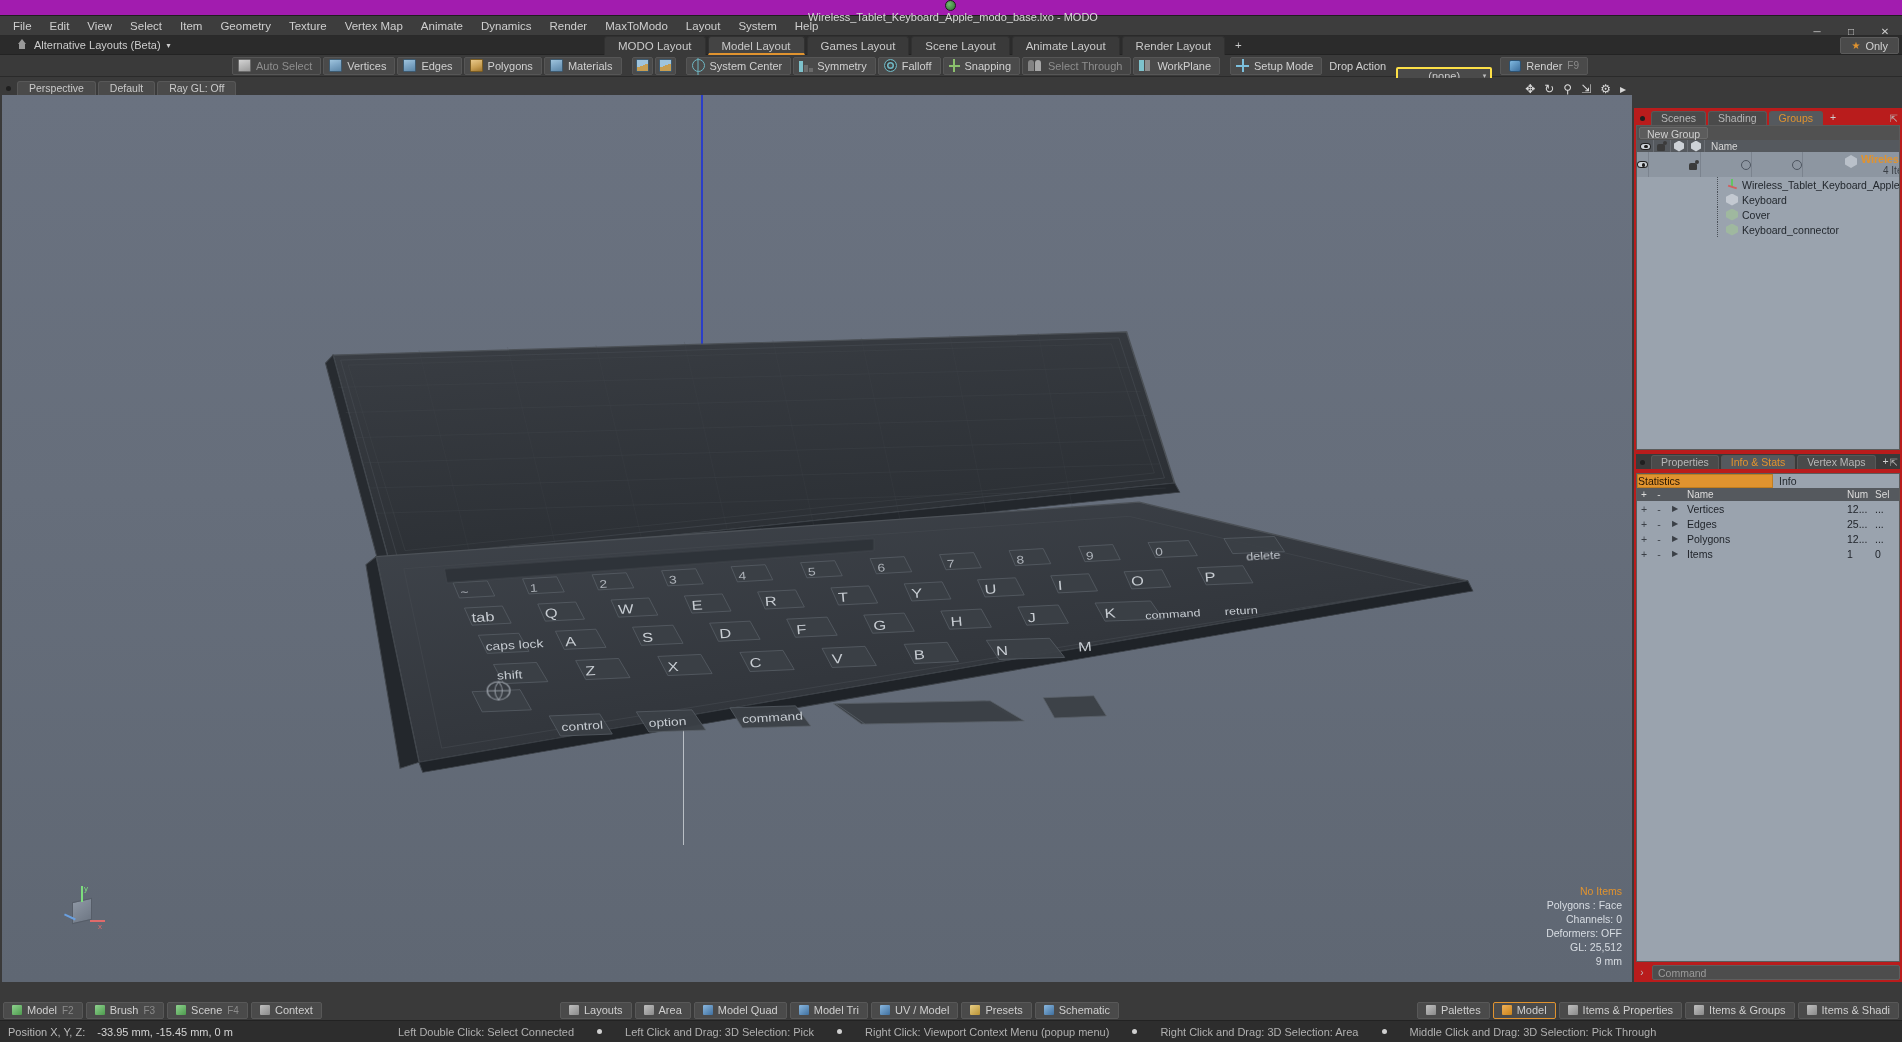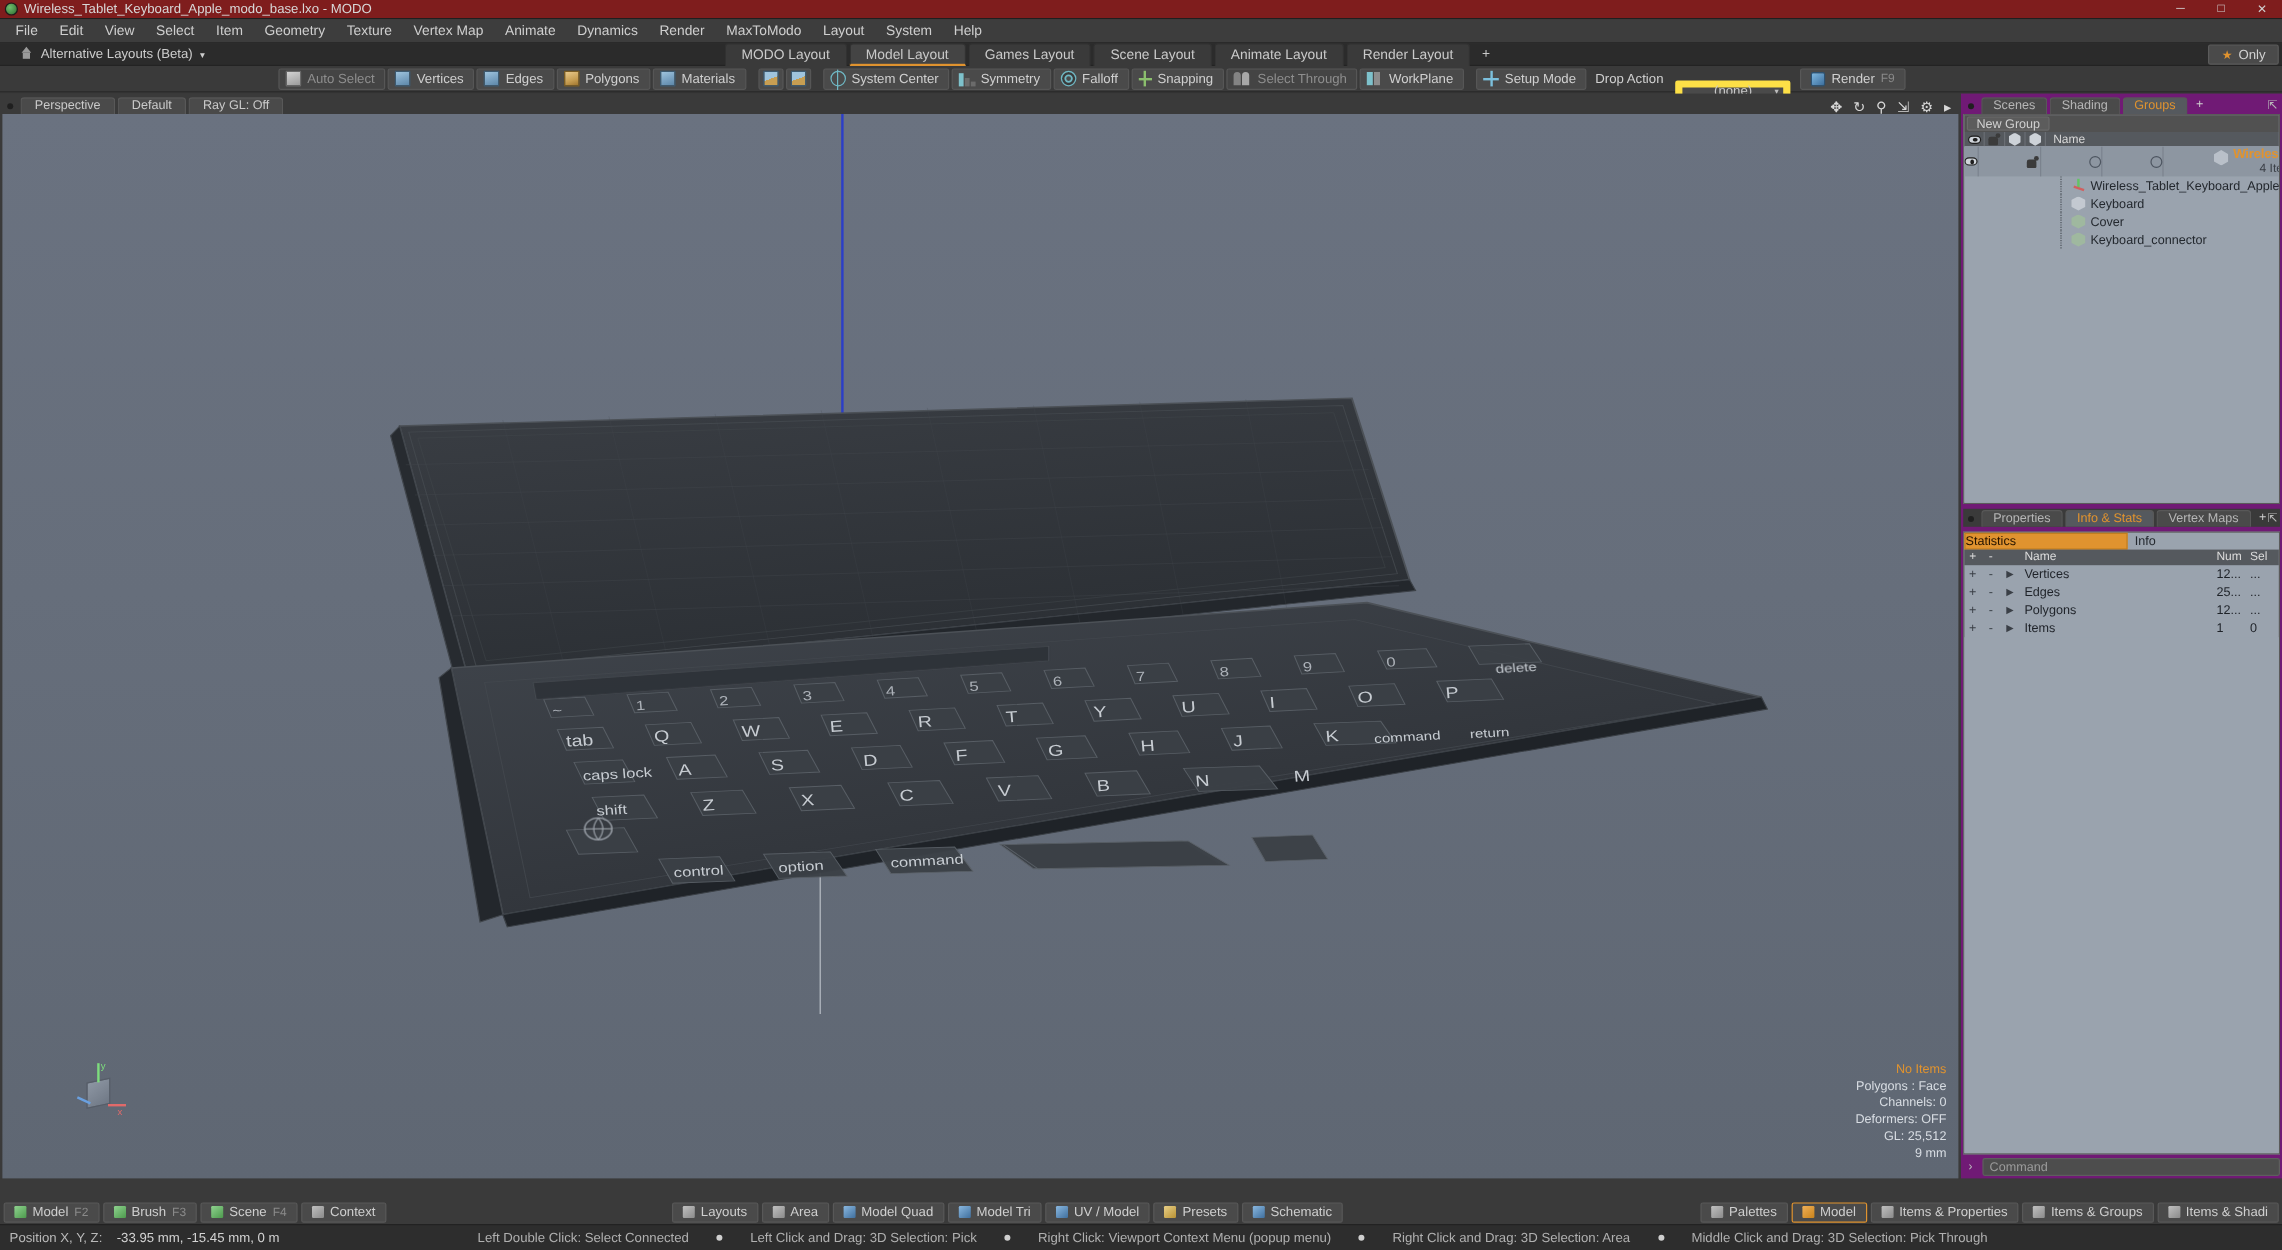--- a/index.html
+++ b/index.html
@@ -7,22 +7,22 @@
   body{
     width:1902px; height:1042px; overflow:hidden;
     font-family:"Liberation Sans", sans-serif;
     font-size:12px; color:#c8c8c8;
     -webkit-font-smoothing:antialiased;
   }
   .app{ position:relative; width:1902px; height:1042px; background:#3a3a3a; }
 
   
   .titlebar{
-    height:16px; background:#7f1d1d; display:flex; align-items:center;
-    padding-left:4px; border-bottom:1px solid #1f1f1f;
+    height:16px; background:#a21caf; display:flex; align-items:center;
+    padding-left:4px; border-bottom:1px solid #1f1f1f;flex-direction:column;
   }
   .titlebar .logo{
     width:11px; height:11px; border-radius:50%;
     background:radial-gradient(circle at 35% 35%, #6fbf6f, #2e6b2e);
     margin-right:5px; flex:0 0 auto;
     border:1px solid #1c1c1c;
   }
   .titlebar .ttl{ font-size:11px; color:#d8d8d8; white-space:nowrap; }
   .winbtns{ margin-left:auto; display:flex; height:16px; }
   .winbtns div{
@@ -120,21 +120,21 @@
   .ghosts i:nth-child(1){left:0;opacity:.55;}
   .ghosts i:nth-child(2){left:7px;opacity:.85;}
   .wpicon{ width:13px;height:11px;flex:0 0 auto;display:flex;gap:1px;}
   .wpicon i{width:5px;height:11px;background:#7ec2cc;}
   .wpicon i:nth-child(2){background:#8d8d8d;}
   .plusicon{ width:13px;height:13px;flex:0 0 auto;position:relative;}
   .plusicon:before{content:"";position:absolute;left:5.5px;top:0;width:2px;height:13px;background:#7cc0dd;}
   .plusicon:after{content:"";position:absolute;left:0;top:5.5px;width:13px;height:2px;background:#7cc0dd;}
   .dropdown{
     display:flex;align-items:center;justify-content:center;position:relative;
-    height:18px;width:96px;background:#4a4a4a;border:6px solid #fde047;border-radius:2px;
+    height:18px;width:96px;background:#4a4a4a;border:2px solid #fde047;border-radius:2px;
     font-size:11px;color:#c9c9c9;margin-top:20px;
   }
   .dropdown .dcar{ position:absolute; right:4px; font-size:7px; color:#bdbdbd;}
   .renderbtn{
     display:flex;align-items:center;gap:5px;height:18px;padding:0 8px;
     background:#4a4a4a;border:1px solid #585858;border-radius:2px;font-size:11px;color:#d0d0d0;
   }
   .rendericon{width:12px;height:12px;border-radius:2px;background:linear-gradient(140deg,#7fb8e0,#3d6f9e);border:1px solid #2d5272;flex:0 0 auto;}
   .f9{color:#8a8a8a;font-size:10px;}
 
@@ -177,21 +177,21 @@
   .gizmo .gz{position:absolute;left:0px;top:30px;width:12px;height:1.5px;background:#6aa0e0;transform:rotate(25deg);}
 
   .vpstats{ position:absolute; right:10px; bottom:14px; text-align:right; line-height:14px; }
   .vpstats div{ font-size:10.5px; color:#d8dde3; }
   .vpstats div.noitems{ color:#e0932f; }
 
   
   .model{ position:absolute; left:0; top:0; width:100%; height:100%; }
 
   
-  .rightpanel{ width:268px; flex:0 0 268px; background:#701a75; display:flex; flex-direction:column; padding:2px; }
+  .rightpanel{ width:268px; flex:0 0 268px; background:#b91c1c; display:flex; flex-direction:column; padding:2px;margin-top:30px; }
 
   .paneltabs{
     height:15px; display:flex; align-items:flex-end; gap:2px; position:relative;
   }
   .ptab{
     height:14px;line-height:13px;padding:0 9px;background:#4a4a4a;border:1px solid #585858;
     border-bottom:none;border-radius:3px 3px 0 0;font-size:10.5px;color:#b6b6b6;white-space:nowrap;
   }
   .ptab.sel{ color:#e0932f; background:#55595e; }
   .ptab.plus{ background:transparent;border:none;color:#cfcfcf;padding:0 5px; }

